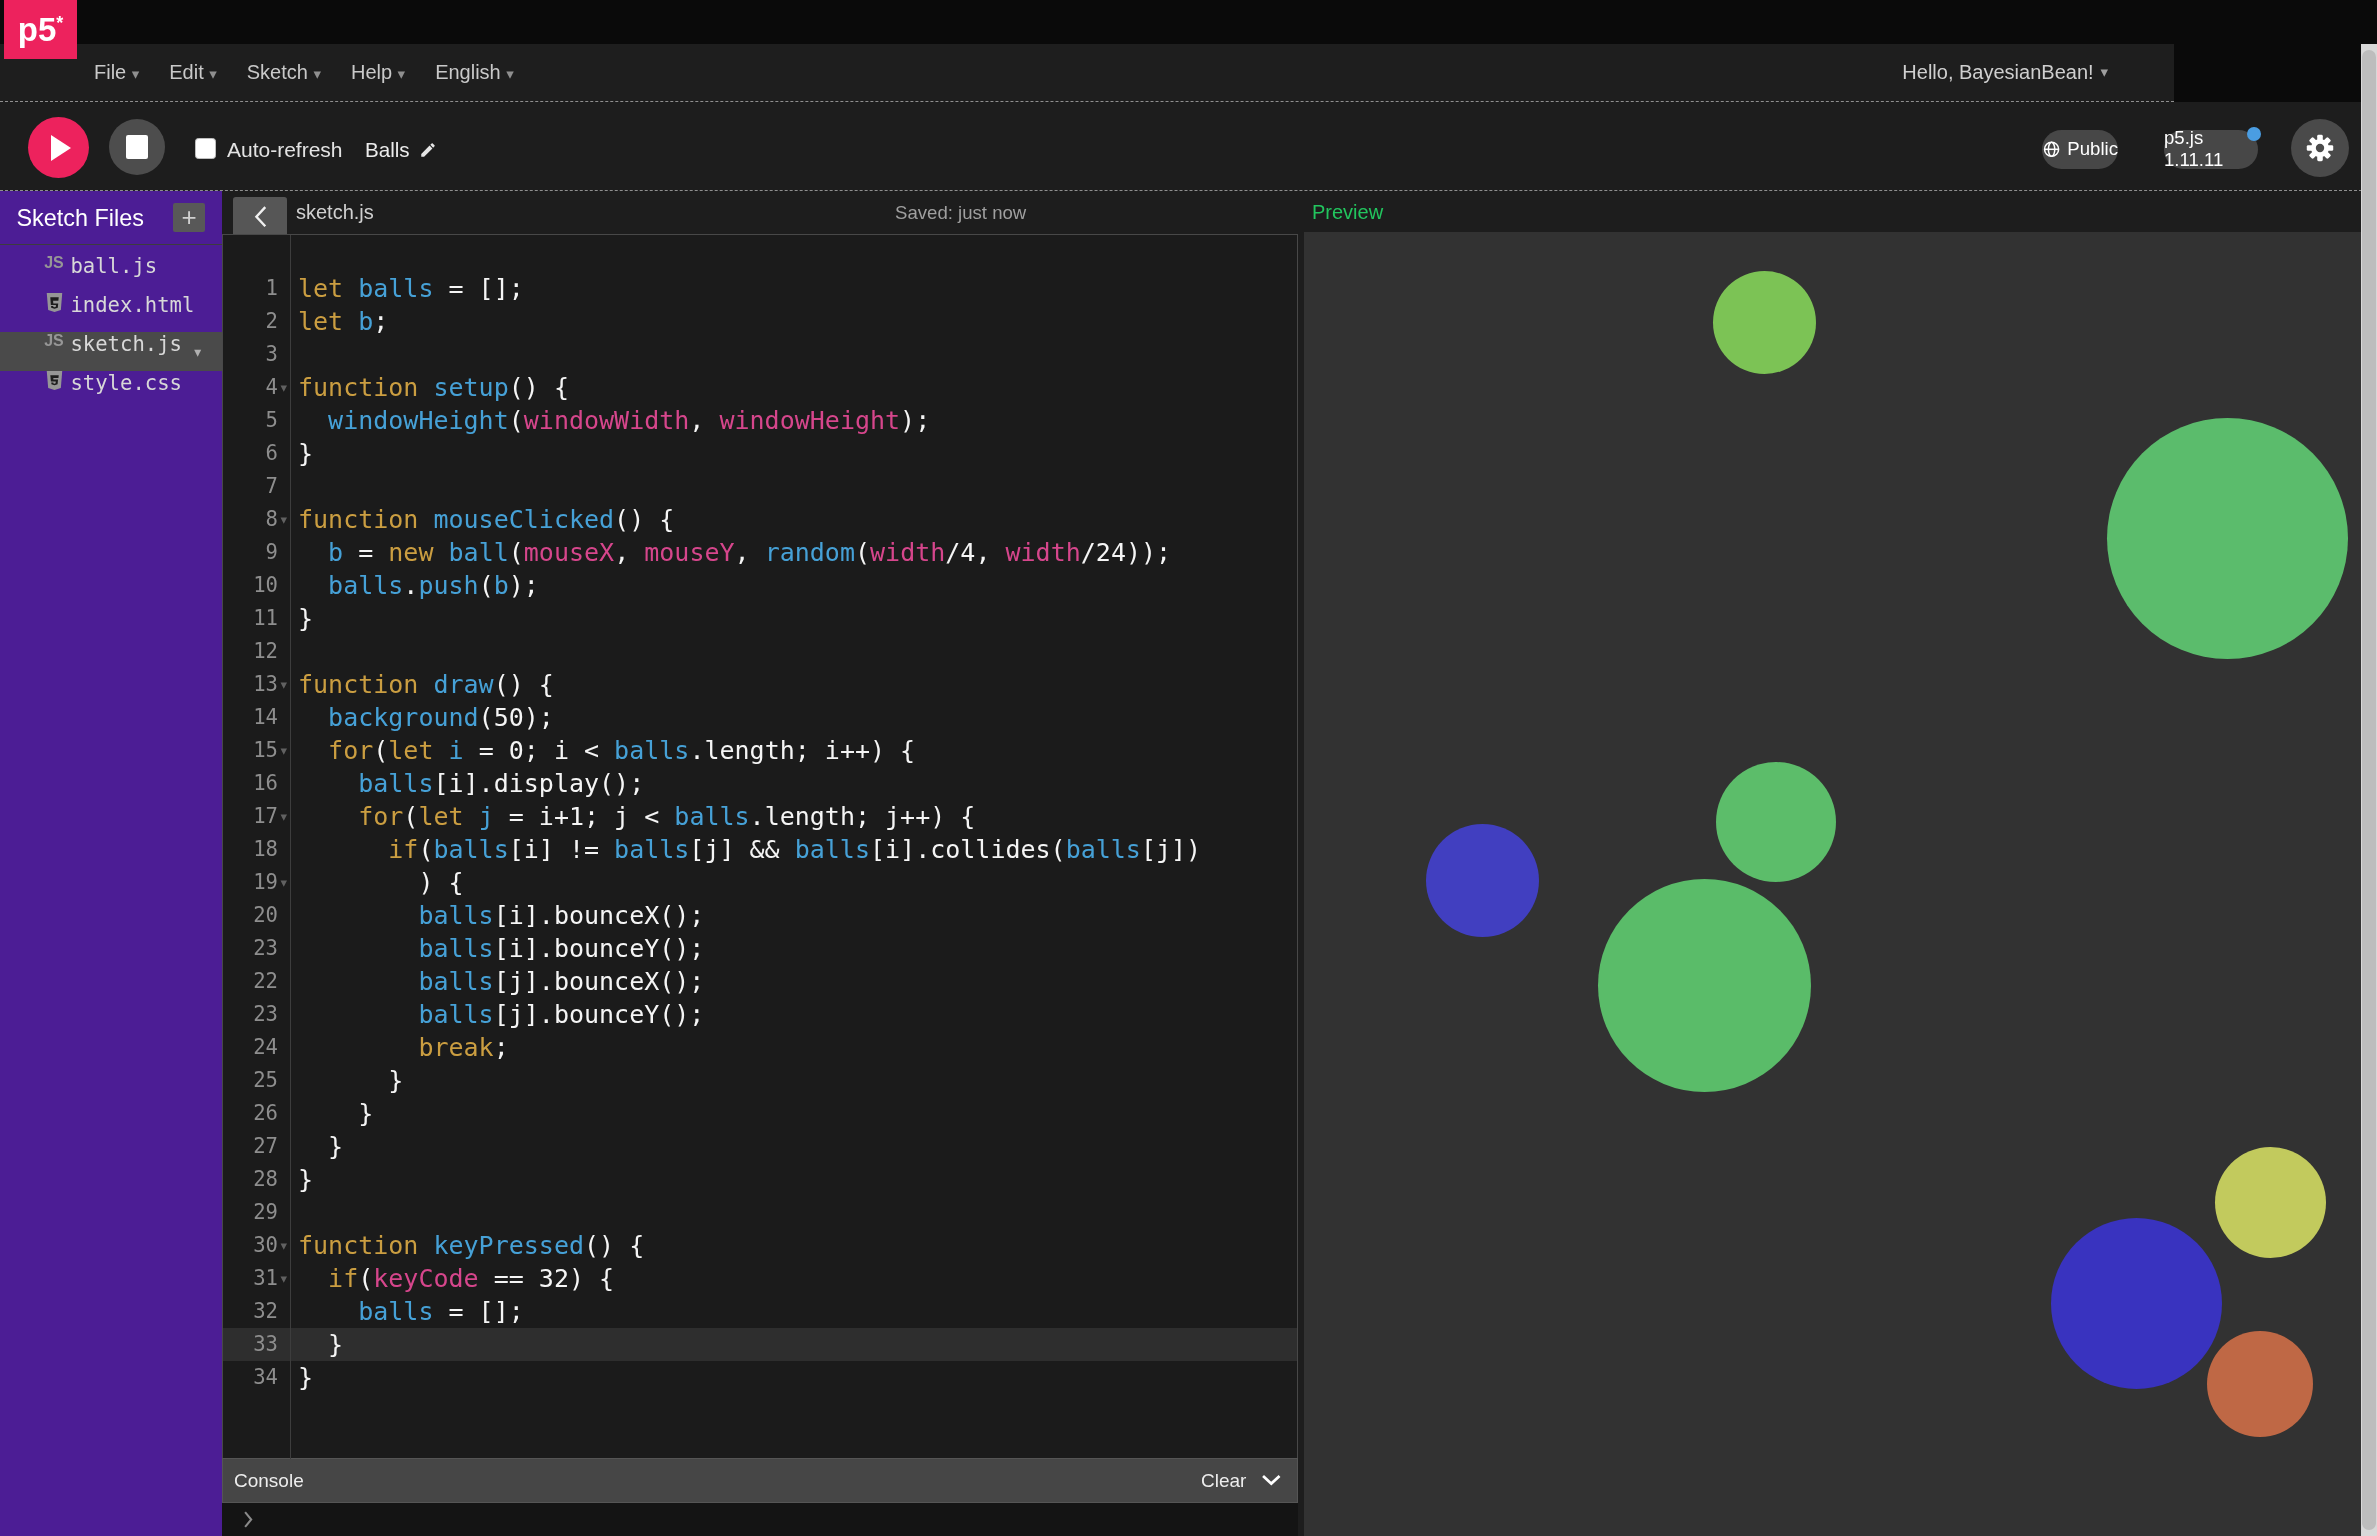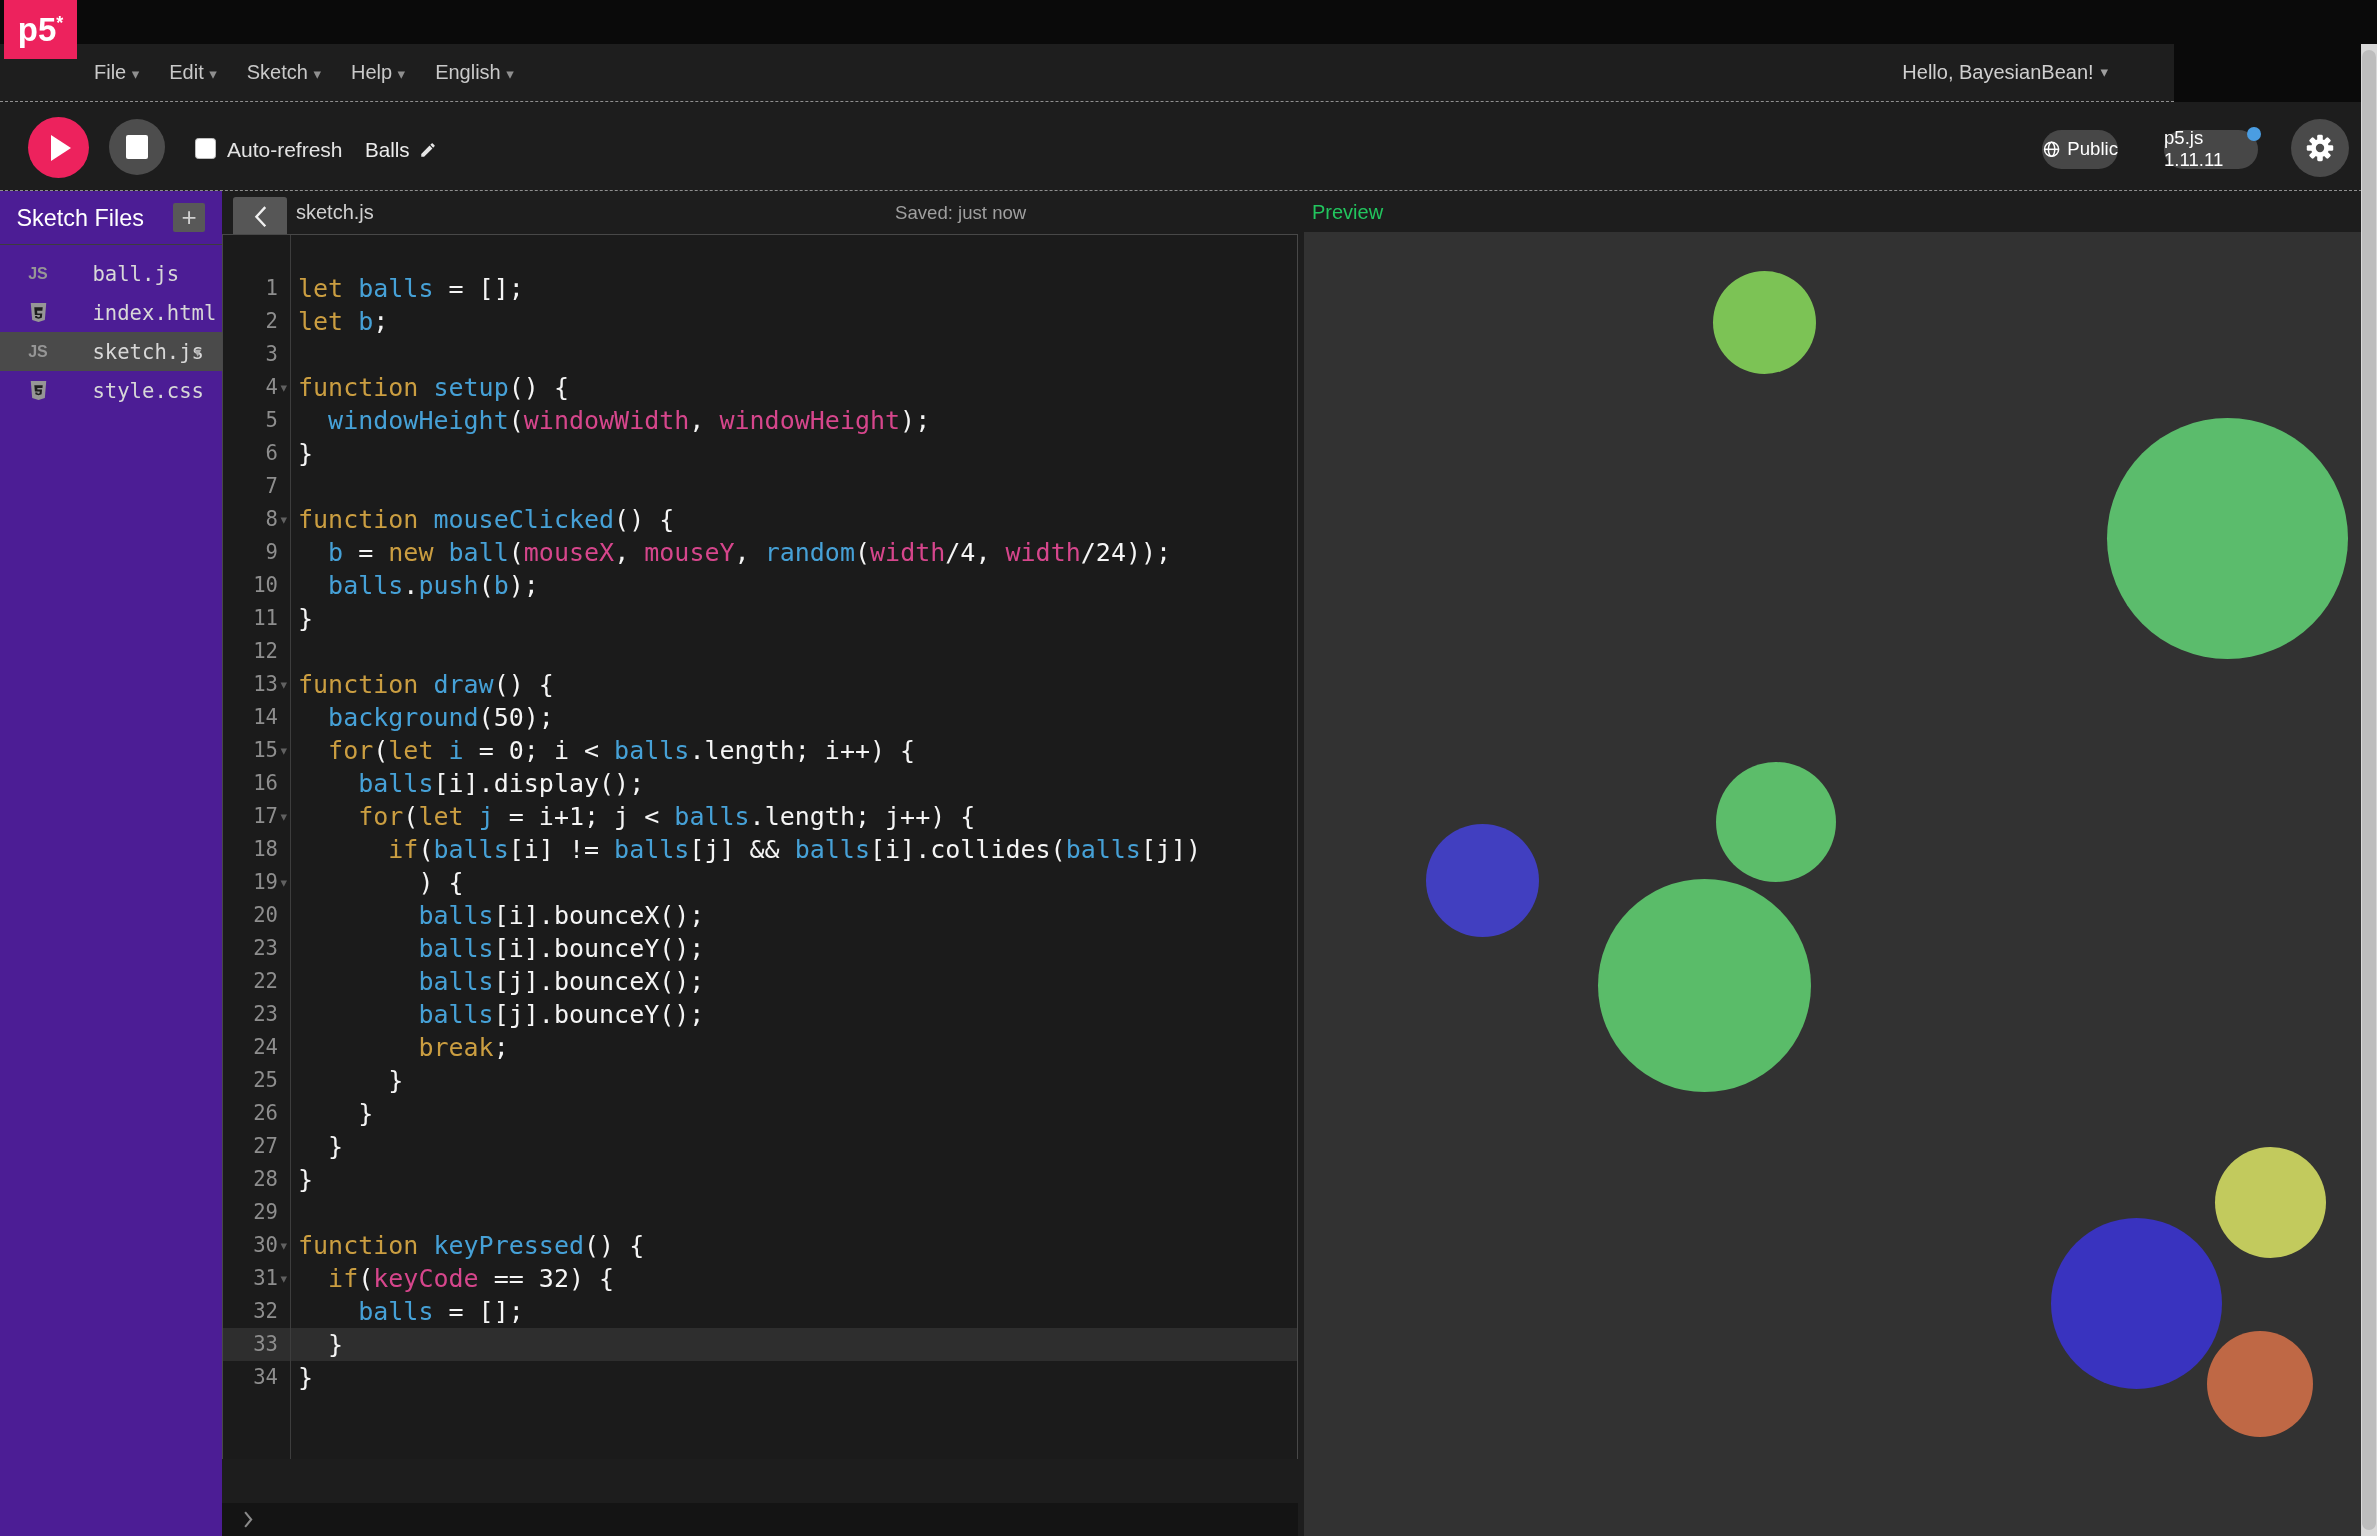--- a/index.html
+++ b/index.html
@@ -40,22 +40,22 @@
   .ver-dot{position:absolute;right:-2.8px;top:-2.8px;width:13.8px;height:13.8px;border-radius:50%;background:#4a9de2;}
   .gear-btn{position:absolute;left:2291px;top:16.5px;width:58px;height:58px;border-radius:50%;background:#4a4a4a;
             display:flex;align-items:center;justify-content:center;}
   
   .sidebar{position:absolute;left:0;top:191px;width:222px;height:1346px;background:#4c1d95;}
   .sidebar-header{position:relative;height:53px;border-bottom:0.7px solid #3d3d3d;}
   .sidebar-title{position:absolute;left:16.5px;top:13.8px;font-size:23.4px;color:#fff;}
   .add-file-btn{position:absolute;left:173px;top:11.7px;width:32px;height:29px;background:#585858;border-radius:2.1px;
                 color:#cfcfcf;font-size:26px;line-height:26px;display:flex;align-items:center;justify-content:center;}
   .file-list{position:absolute;left:0;top:63px;width:222px;}
-  .file-row{position:relative;height:39px;display:flex;align-items:center;padding-left:23px;box-sizing:border-box;
-            font-family:"DejaVu Sans Mono",monospace;font-size:20.6px;color:#d8d8d8;gap:38px;}
+  .file-row{position:relative;height:39px;display:flex;align-items:flex-start;padding-left:39px;box-sizing:border-box;
+            font-family:"DejaVu Sans Mono",monospace;font-size:20.6px;color:#d8d8d8;}
   .file-row.selected{background:#4a4a4a;}
   .file-icon{width:30px;display:flex;justify-content:center;margin-right:1.4px;flex:0 0 30px;}
   .js-badge{font-family:"Liberation Sans",sans-serif;font-weight:bold;font-size:16px;color:#969696;}
   .file-caret{position:absolute;right:19px;top:9px;color:#b0b0b0;font-size:18px;}
   
   .editor-col{position:absolute;left:222px;top:191px;width:1077px;height:1346px;background:#1d1d1d;}
   .file-header{position:relative;height:43px;}
   .collapse-btn{position:absolute;left:11px;top:6.2px;width:54px;height:39px;background:#565656;border-radius:2.8px;
                 display:flex;align-items:center;justify-content:center;}
   .tab-name{position:absolute;left:74px;top:9.6px;font-size:20px;color:#d0d0d0;}
@@ -233,20 +233,29 @@
           <div class="code-line"><span class="ln">27</span><span class="fold"></span><span class="code"><span class="tk-pl">  }</span></span></div>
           <div class="code-line"><span class="ln">28</span><span class="fold"></span><span class="code"><span class="tk-pl">}</span></span></div>
           <div class="code-line"><span class="ln">29</span><span class="fold"></span><span class="code"></span></div>
           <div class="code-line"><span class="ln">30</span><span class="fold">▾</span><span class="code"><span class="tk-kw">function</span><span class="tk-pl"> </span><span class="tk-var">keyPressed</span><span class="tk-pl">() {</span></span></div>
           <div class="code-line"><span class="ln">31</span><span class="fold">▾</span><span class="code"><span class="tk-pl">  </span><span class="tk-kw">if</span><span class="tk-pl">(</span><span class="tk-p5">keyCode</span><span class="tk-pl"> == 32) {</span></span></div>
           <div class="code-line"><span class="ln">32</span><span class="fold"></span><span class="code"><span class="tk-pl">    </span><span class="tk-var">balls</span><span class="tk-pl"> = [];</span></span></div>
           <div class="code-line active"><span class="ln">33</span><span class="fold"></span><span class="code"><span class="tk-pl">  }</span></span></div>
           <div class="code-line"><span class="ln">34</span><span class="fold"></span><span class="code"><span class="tk-pl">}</span></span></div>
         </div>
     </div>
+    <div class="console-bar">
+      <span class="console-title">Console</span>
+      <span class="console-right">
+        <span class="clear-label">Clear</span>
+        <svg width="20.6" height="12.4" viewBox="0 0 30 18">
+            <polyline points="3,3 15,14 27,3" stroke="#fff" stroke-width="4" fill="none"></polyline>
+          </svg>
+      </span>
+    </div>
     <div class="console-body">
       <svg class="prompt-chevron" width="11" height="19" viewBox="0 0 16 28">
           <polyline points="3,3 12,14 3,25" stroke="#8a8a8a" stroke-width="3" fill="none"></polyline>
         </svg>
     </div>
   </div>
 
   <div class="preview">
     <div class="preview-label">Preview</div>
     <div class="canvas" id="canvas" style="background: rgb(50, 50, 50);">

